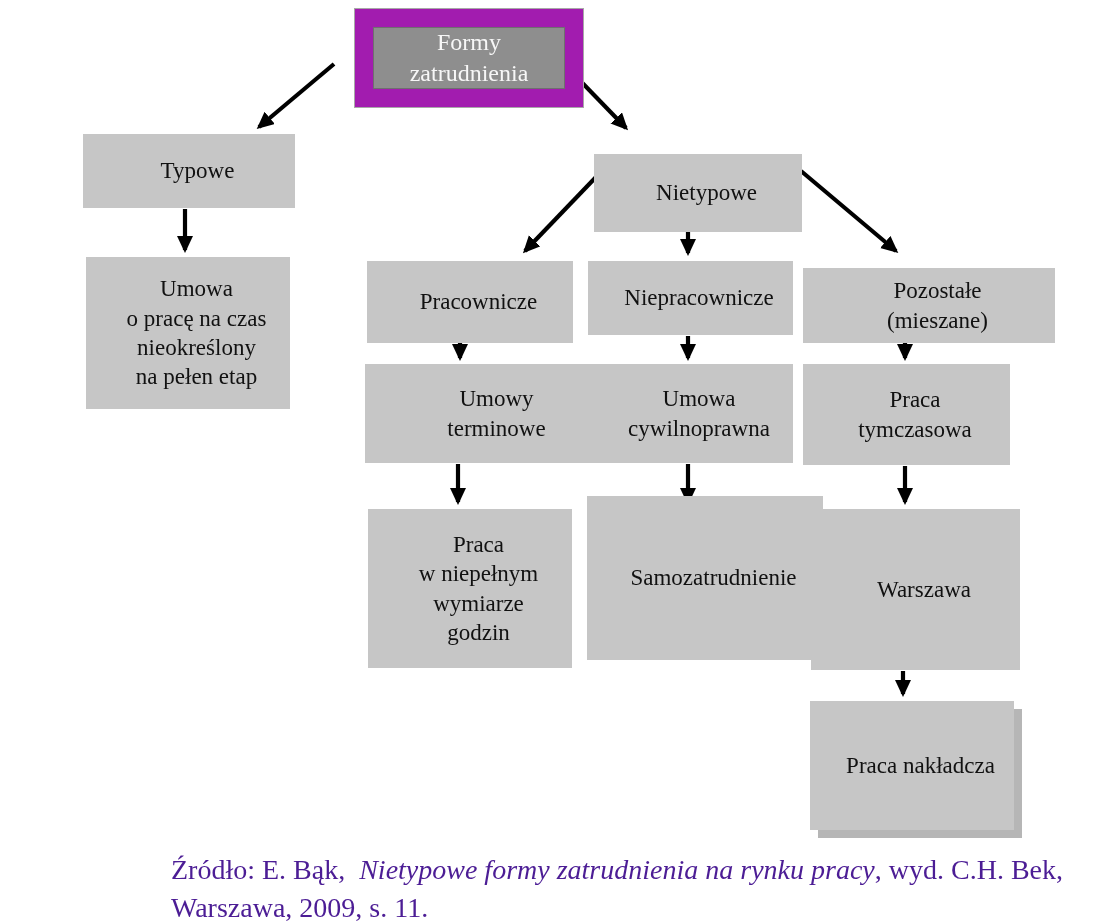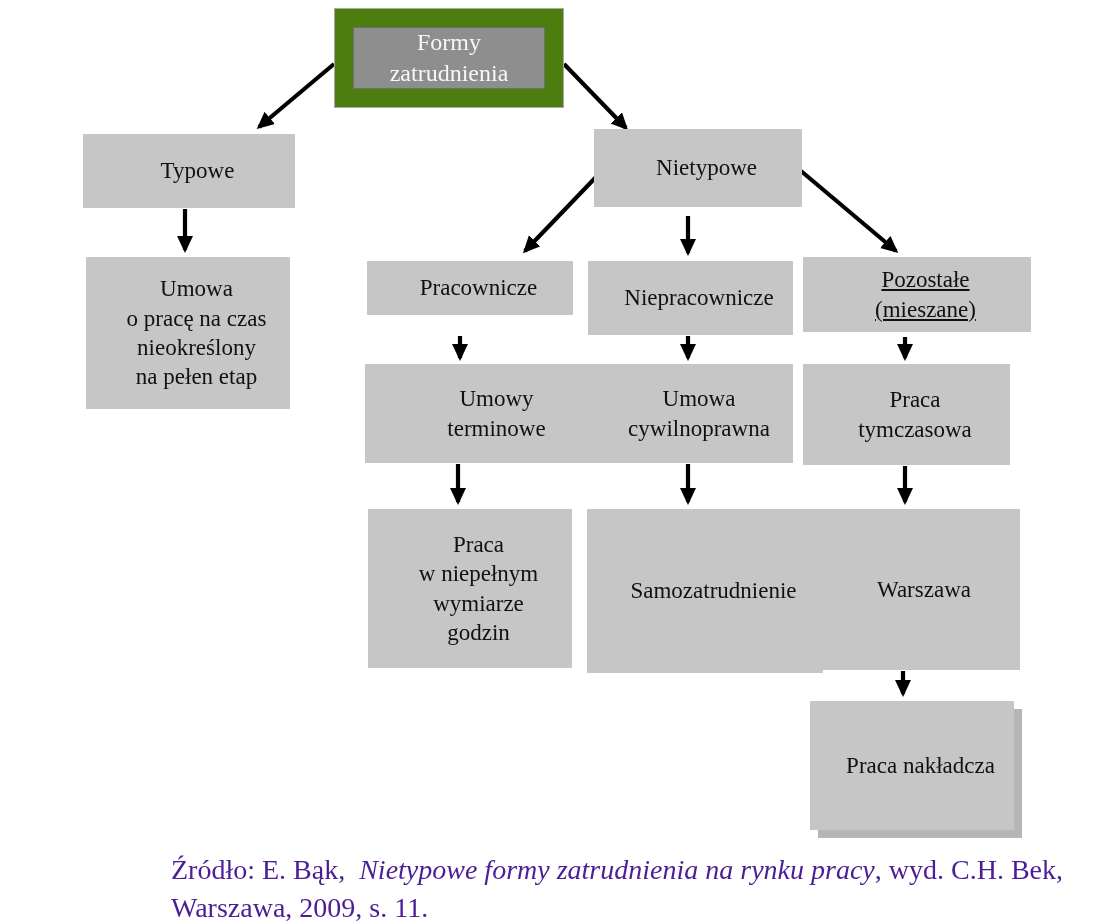--- a/index.html
+++ b/index.html
@@ -35,23 +35,24 @@
     justify-content: center;
     text-align: center;
     font-size: 23px;
     line-height: 1.28;
     white-space: pre-line;
     padding-left: 17px;
   }
 
   
   .node.root-outer {
-    background: #4d7c0f;
+    background: #a21caf;
     border: 1px solid #a8a8a8;
     padding: 18px;
+    margin-left: 20px;
   }
   .root-inner {
     width: 100%;
     height: 100%;
     background: #8e8e8e;
     border: 1px solid #6f6f6f;
     color: #f7f7f7;
     display: flex;
     align-items: center;
     justify-content: center;
@@ -104,44 +105,44 @@
     <path class="arrow" d="M905,466 L905,502" marker-end="url(#ah)"></path>
     <path class="arrow" d="M903,671 L903,694" marker-end="url(#ah)"></path>
   </svg>
 
   <div class="node root-outer" style="left:334px; top:8px; width:230px; height:100px;">
     <div class="root-inner">Formy
 zatrudnienia</div>
   </div>
 
   <div class="node" style="left:83px; top:134px; width:212px; height:74px;">Typowe</div>
-  <div class="node" style="left:594px; top:129px; width:208px; height:78px;">Nietypowe</div>
+  <div class="node" style="left:594px; top:154px; width:208px; height:78px;">Nietypowe</div>
 
   <div class="node" style="left:86px; top:257px; width:204px; height:152px;">Umowa
 o pracę na czas
 nieokreślony
 na pełen etap</div>
 
-  <div class="node" style="left:367px; top:261px; width:206px; height:54px;">Pracownicze</div>
+  <div class="node" style="left:367px; top:261px; width:206px; height:82px;">Pracownicze</div>
   <div class="node" style="left:588px; top:261px; width:205px; height:74px;">Niepracownicze</div>
-  <div class="node" style="left:803px; top:257px; width:228px; height:75px;text-decoration:underline;">Pozostałe
+  <div class="node" style="left:803px; top:268px; width:252px; height:75px;">Pozostałe
 (mieszane)</div>
 
   <div class="node" style="left:365px; top:364px; width:246px; height:99px;">Umowy
 terminowe</div>
   <div class="node" style="left:588px; top:364px; width:205px; height:99px;">Umowa
 cywilnoprawna</div>
   <div class="node" style="left:803px; top:364px; width:207px; height:101px;">Praca
 tymczasowa</div>
 
   <div class="node" style="left:368px; top:509px; width:204px; height:159px;">Praca
 w niepełnym
 wymiarze
 godzin</div>
-  <div class="node" style="left:587px; top:509px; width:236px; height:164px;">Samozatrudnienie</div>
+  <div class="node" style="left:587px; top:496px; width:236px; height:164px;">Samozatrudnienie</div>
   <div class="node" style="left:811px; top:509px; width:209px; height:161px;">Warszawa</div>
 
   <div class="node with-shadow" style="left:810px; top:701px; width:204px; height:129px;">Praca nakładcza</div>
 
   <div class="source">
     <div><span>Źródło: E. Bąk, </span><span class="italic">Nietypowe formy zatrudnienia na rynku pracy</span><span>, wyd. C.H. Bek,</span></div>
     <div>Warszawa, 2009, s. 11.</div>
   </div>
 
 </div>

